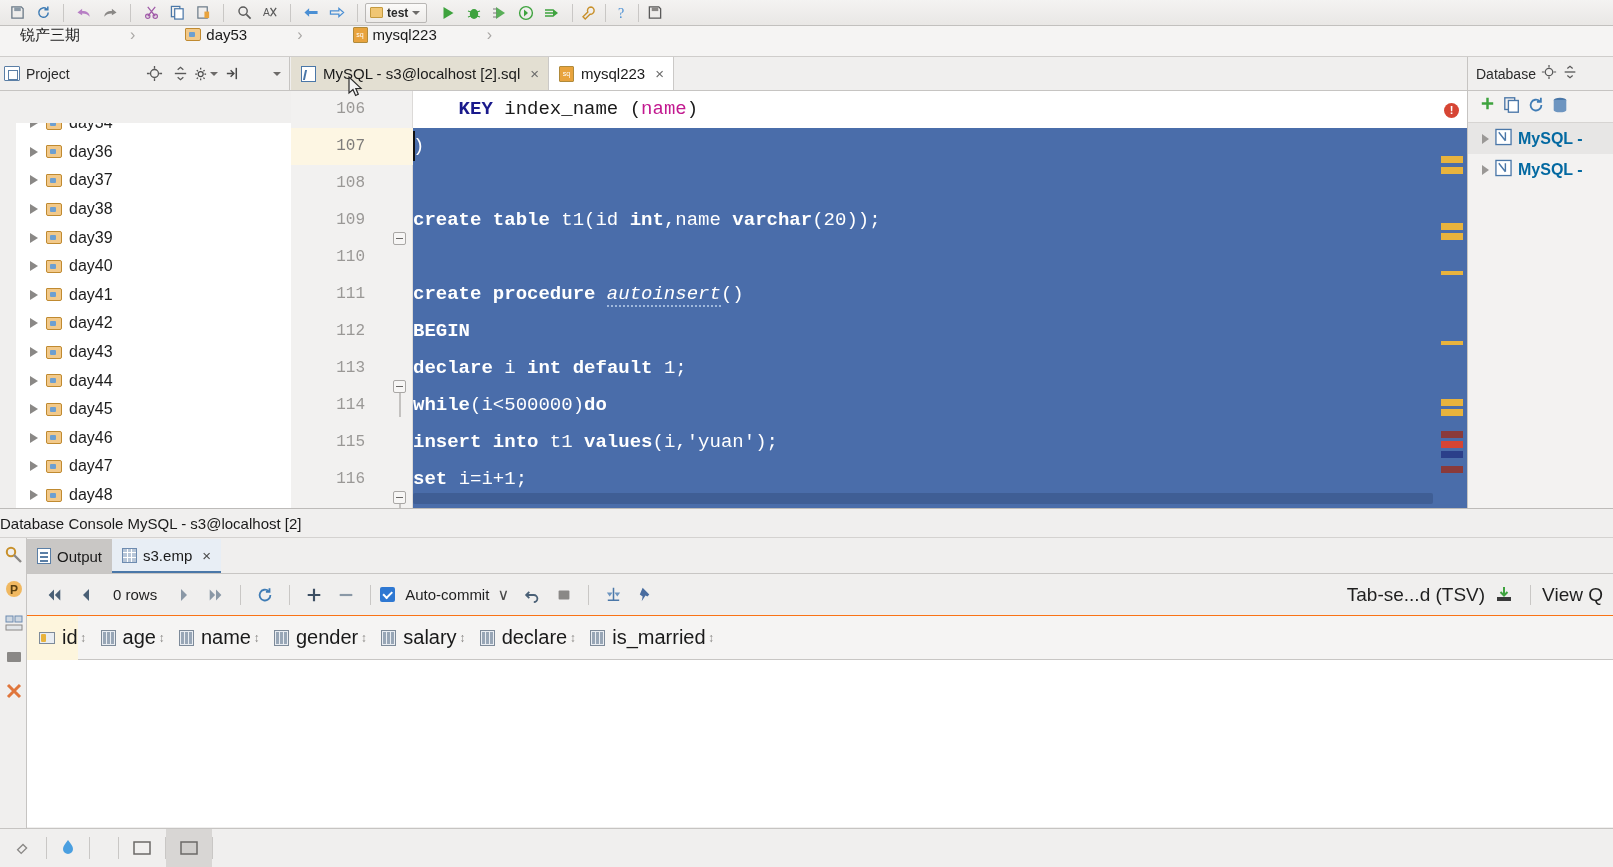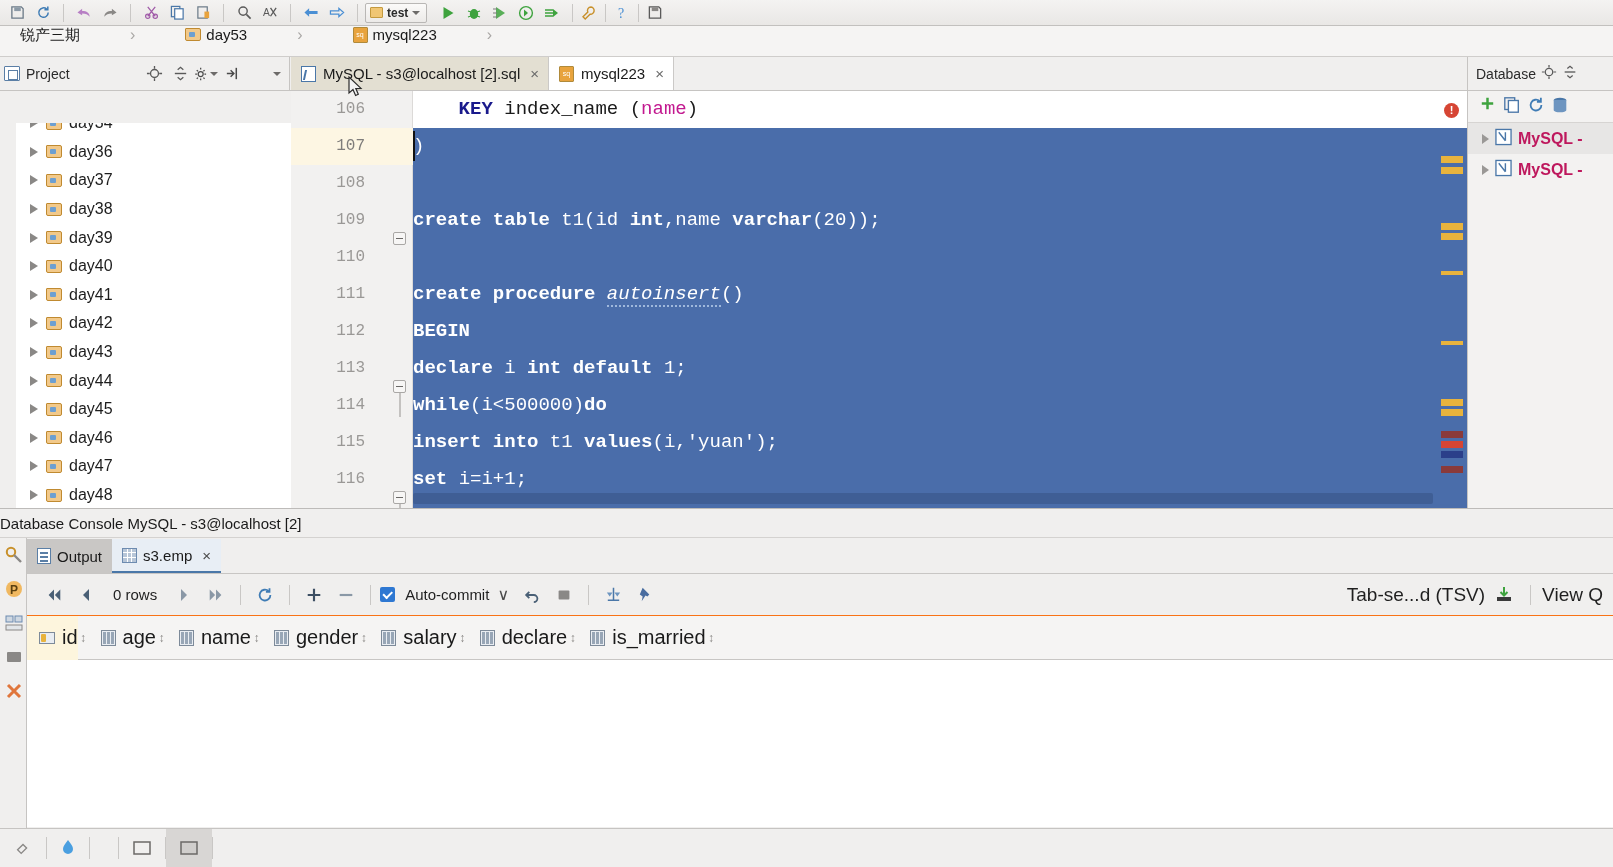--- a/index.html
+++ b/index.html
@@ -195,21 +195,21 @@
   .dbpanel {
     position: absolute; right: 0; top: 91px; width: 146px; height: 417px;
     background: #f3f2f1; border-left: 1px solid #c6c4c2;
   }
   .db-toolbar {
     height: 32px; display: flex; align-items: center; gap: 6px; padding-left: 10px;
     border-bottom: 1px solid #d6d4d2;
   }
   .db-row {
     display: flex; align-items: center; gap: 6px; height: 31px; padding-left: 14px;
-    font-size: 16px; font-weight: bold; color: #be185d;
+    font-size: 16px; font-weight: bold; color: #0369a1;
   }
   .db-row.first { background: #e7e6e5; }
   .tri-sm {
     width: 0; height: 0; border-top: 5px solid transparent; border-bottom: 5px solid transparent;
     border-left: 7px solid #9a9896;
   }
 
   
   .console-title {
     position: absolute; left: 0; top: 508px; width: 1613px; height: 30px;

